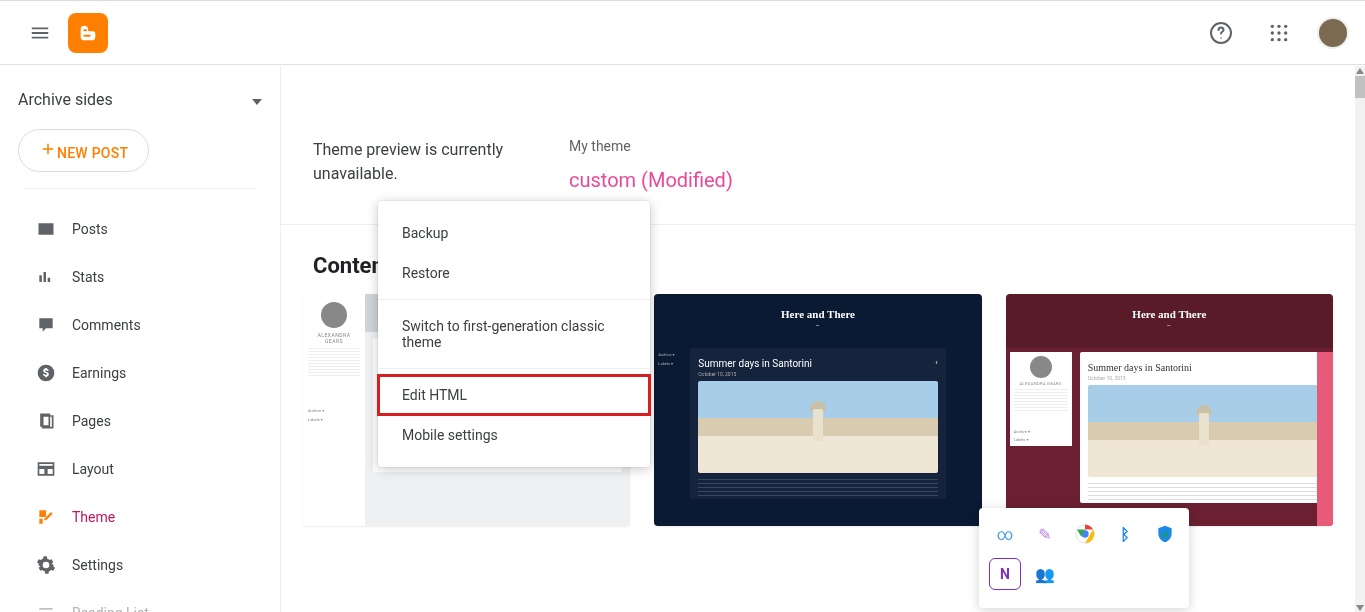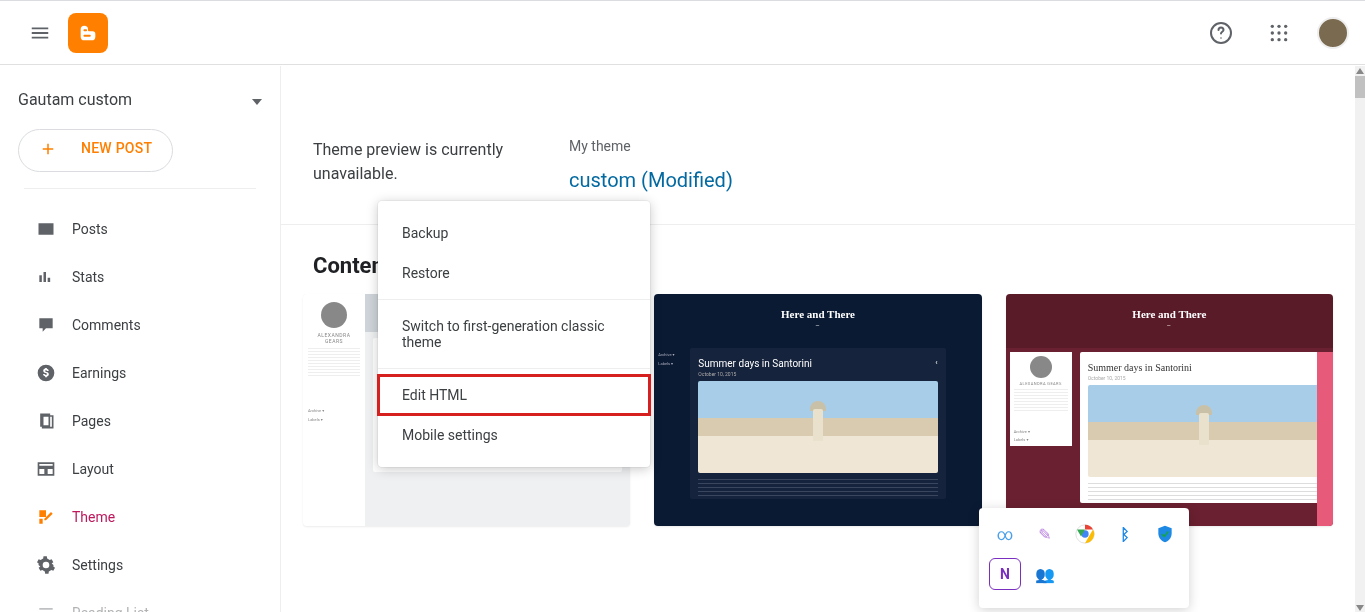--- a/index.html
+++ b/index.html
@@ -5,33 +5,33 @@
   * { box-sizing: border-box; margin: 0; padding: 0; font-family: 'Roboto', Arial, sans-serif; }
   body { width: 1365px; height: 612px; overflow: hidden; background: #fff; position: relative; border-top: 1px solid #dadce0; }
   .header { height: 64px; display: flex; align-items: center; padding: 0 16px; border-bottom: 1px solid #e0e0e0; }
   .menu-btn { width: 48px; height: 48px; display: flex; align-items: center; justify-content: center; border-radius: 50%; cursor: pointer; }
   .logo { width: 40px; height: 40px; background: #ff8000; border-radius: 8px; margin-left: 4px; display:flex; align-items:center; justify-content:center; }
   .header-right { margin-left: auto; display: flex; align-items: center; gap: 18px; }
   .icon-btn { width: 40px; height: 40px; display: flex; align-items: center; justify-content: center; cursor: pointer; border-radius: 50%; }
   .avatar { width: 32px; height: 32px; border-radius: 50%; background: #7a6a4f; border: 2px solid #eee; }
   .sidebar { position: absolute; left: 0; top: 65px; width: 280px; height: 547px; padding-top: 16px; }
   .blog-select { padding: 8px 18px 12px; display: flex; align-items: center; justify-content: space-between; color: #3c4043; font-size: 16px; cursor: pointer; }
-  .new-post { margin: 8px 0 16px 18px; padding: 10px 20px; border: 1px solid #dadce0; border-radius: 24px; background: #fff; color: #ff7f00; font-weight: 500; font-size: 14px; display: inline-flex; align-items: flex-start; gap: 24px; cursor: pointer; letter-spacing: .25px; }
+  .new-post { margin: 8px 0 16px 18px; padding: 10px 20px; border: 1px solid #dadce0; border-radius: 24px; background: #fff; color: #ff7f00; font-weight: 500; font-size: 14px; display: inline-flex; align-items: flex-end; gap: 0; cursor: pointer; letter-spacing: .25px; }
   .sidebar hr { margin: 0 24px; border: none; border-top: 1px solid #eee; }
   .nav { padding-top: 16px; }
   .nav-item { display: flex; align-items: center; gap: 14px; padding: 0 0 0 34px; height: 48px; color: #3c4043; font-size: 14px; cursor: pointer; }
   .nav-item.active { color: #be185d; }
   .nav-item.active .nav-icon svg { fill: #ff7f00; }
   .nav-icon { width: 24px; display: flex; justify-content: center; }
   .nav-icon svg { fill: #5f6368; }
   .main { position: absolute; left: 280px; top: 65px; right: 10px; bottom: 0; border-left: 1px solid #eee; overflow-y: auto; }
   .theme-row { display: flex; padding: 72px 32px 32px; gap: 36px; border-bottom: 1px solid #eee; align-items:flex-start; }
   .preview-msg { width: 220px; color: #3c4043; font-size: 16px; line-height: 1.5; }
   .theme-meta-label { color: #5f6368; font-size: 14px; margin-bottom: 14px; }
-  .theme-name { font-size: 20px; color: #0369a1; }
+  .theme-name { font-size: 20px; color: #ec4899; }
   .section-heading { padding: 28px 32px 16px; font-size: 22px; font-weight: 700; color: #202124; }
   .cards { display: flex; gap: 24px; padding: 0 22px 24px; align-items: flex-end; }
   .card { width: 332px; height: 232px; background: #f1f3f4; border-radius: 4px; overflow: hidden; position: relative; box-shadow: 0 1px 2px rgba(0,0,0,0.08); }
   .card-light { display:flex; }
   .card-light-left { width: 62px; background:#fff; padding:6px 5px; font-size:4px; color:#888; }
   .card-light-left .mini-avatar{ width:26px;height:26px;border-radius:50%;background:#888;margin:2px auto 4px; }
   .card-light-right { flex:1; background:#eef0f2; padding:8px; }
   .card-light-right .inner{ background:#fff; border-radius:2px; padding:8px;}
   .card-dark { background:#0b1a33; color:#fff; position:relative; }
   .card-dark-top{height:54px; text-align:center; padding-top:14px;}
@@ -100,21 +100,21 @@
           <circle cx="12" cy="20" r="2"></circle>
           <circle cx="20" cy="20" r="2"></circle>
         </svg>
     </div>
     <div class="avatar"></div>
   </div>
 </div>
 
 <div class="sidebar">
   <div class="blog-select">
-    <span>Gautam custom</span>
+    <span>Archive sides</span>
     <span><svg width="10" height="6" viewBox="0 0 10 6" fill="#5f6368">
           <path d="M0 0l5 6 5-6z"></path>
         </svg></span>
   </div>
   <button class="new-post">
     <span><svg width="18" height="18" viewBox="0 0 24 24" fill="#ff7f00">
           <path d="M19 13h-6v6h-2v-6H5v-2h6V5h2v6h6v2z"></path>
         </svg></span>
     <span>NEW POST</span>
   </button>

